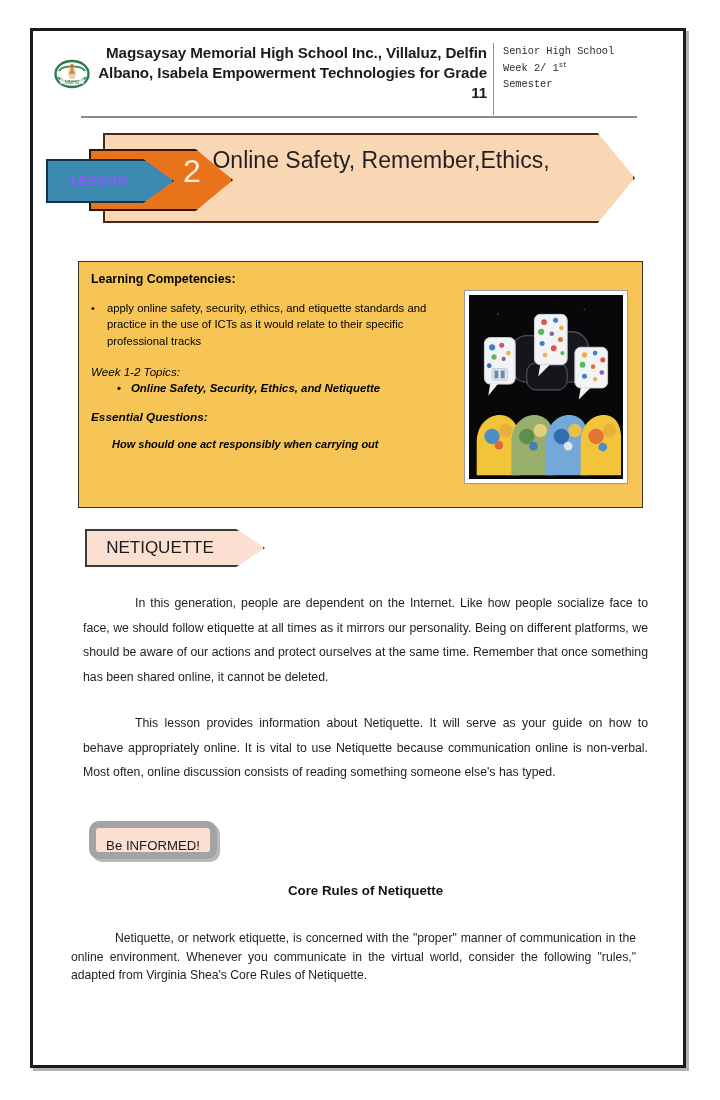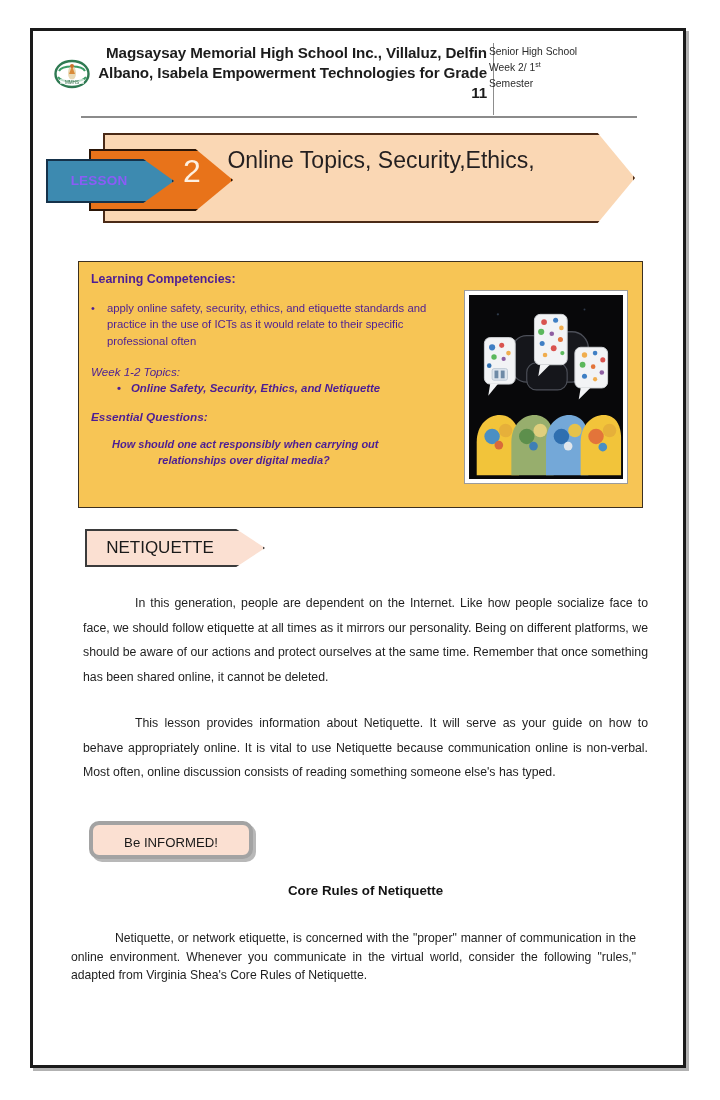--- a/index.html
+++ b/index.html
@@ -57,26 +57,27 @@
   #header-divider-v {
     position: absolute;
     left: 460px;
     top: 12px;
     width: 1px;
     height: 72px;
     background: #8d8d8d;
   }
   #header-meta {
     position: absolute;
-    left: 456px;
+    left: 470px;
     top: 13px;
     width: 150px;
     font-size: 10.3px;
     line-height: 1.52;
     color: #2b2b2b;
+    font-family: Liberation Mono, monospace;
   }
   #header-meta sup { font-size: 7px; vertical-align: super; }
   #header-rule {
     position: absolute;
     left: 48px;
     top: 85px;
     width: 556px;
     height: 2px;
     background: #8b8b8b;
   }
@@ -167,21 +168,21 @@
     background: #f6c champions;
     background: #f7c555;
     border: 1px solid #3c3020;
     box-sizing: border-box;
   }
   #competency-text {
     position: absolute;
     left: 12px;
     top: 10px;
     width: 372px;
-    color: #4c1d95;
+    color: #000000;
   }
   .comp-heading {
     font-size: 12.4px;
     font-weight: bold;
     margin: 0 0 14px 0;
   }
   .comp-bullet-row {
     display: flex;
     margin: 0 0 16px 0;
   }
@@ -286,24 +287,24 @@
     text-indent: 52px;
   }
   #para-1 { top: 548px; }
   #para-2 { top: 668px; }
 
   
   #be-informed-box {
     position: absolute;
     left: 56px;
     top: 790px;
-    width: 164px;
+    width: 128px;
     height: 38px;
     background: #fbe0d2;
-    border: 4px solid #a3a3a3;
+    border: 7px solid #a3a3a3;
     border-radius: 10px;
     box-sizing: border-box;
     box-shadow: 3px 3px 0 rgba(0,0,0,0.28);
   }
   #be-informed-label {
     position: absolute;
     left: 0; right: 0;
     top: 10px;
     text-align: center;
     font-size: 13.2px;
@@ -362,44 +363,43 @@
       <div>Senior High School</div>
       <div><span>Week 2/ 1</span><sup>st</sup></div>
       <div>Semester</div>
     </div>
 
     <div id="header-rule"></div>
   </div>
 
   <div id="lesson-banner">
     <div id="banner-peach"></div>
-    <div id="banner-title">Online Topics, Security,Ethics,</div>
+    <div id="banner-title">Online Safety, Remember,Ethics,</div>
     <div id="banner-orange"></div>
     <div id="banner-number">2</div>
     <div id="banner-blue"></div>
     <div id="banner-lesson-label">LESSON</div>
   </div>
 
   <div id="competency-box">
 
     <div id="competency-text">
       <p class="comp-heading">Learning Competencies:</p>
 
       <div class="comp-bullet-row">
         <span class="comp-bullet-dot">•</span>
-        <span class="comp-bullet-text">apply online safety, security, ethics, and etiquette standards and practice in the use of ICTs as it would relate to their specific professional often</span>
+        <span class="comp-bullet-text">apply online safety, security, ethics, and etiquette standards and practice in the use of ICTs as it would relate to their specific professional tracks</span>
       </div>
 
       <p class="comp-week-label">Week 1-2 Topics:</p>
       <p class="comp-week-item">Online Safety, Security, Ethics, and Netiquette</p>
 
       <p class="comp-eq-label">Essential Questions:</p>
       <p class="comp-eq-text">
         <span>How should one act responsibly when carrying out</span>
-        <span class="eq-indent">relationships over digital media?</span>
       </p>
     </div>
 
     <div id="competency-figure">
       <svg id="figure-canvas" viewBox="0 0 160 190" preserveAspectRatio="none">
         <rect x="0" y="0" width="160" height="190" fill="#08080a"></rect>
         <circle cx="30" cy="20" r="1.2" fill="#2e3a4a"></circle>
         <circle cx="120" cy="15" r="1" fill="#2e3a4a"></circle>
         <circle cx="75" cy="30" r="1" fill="#3a4354"></circle>
 

